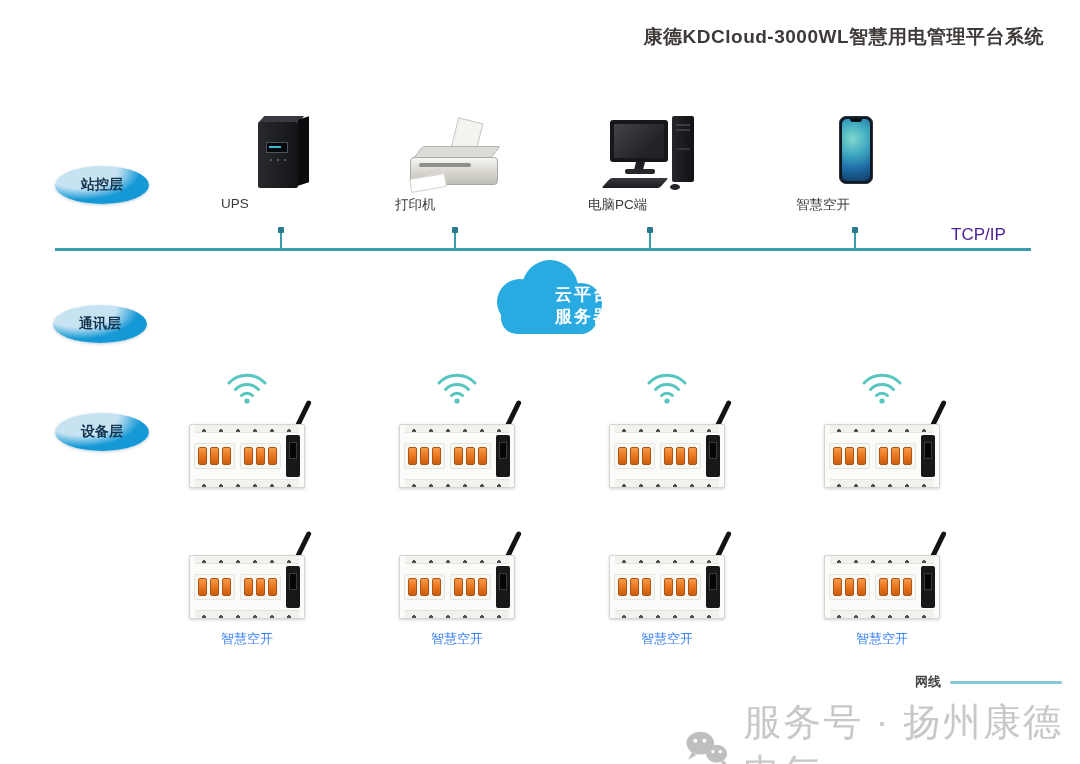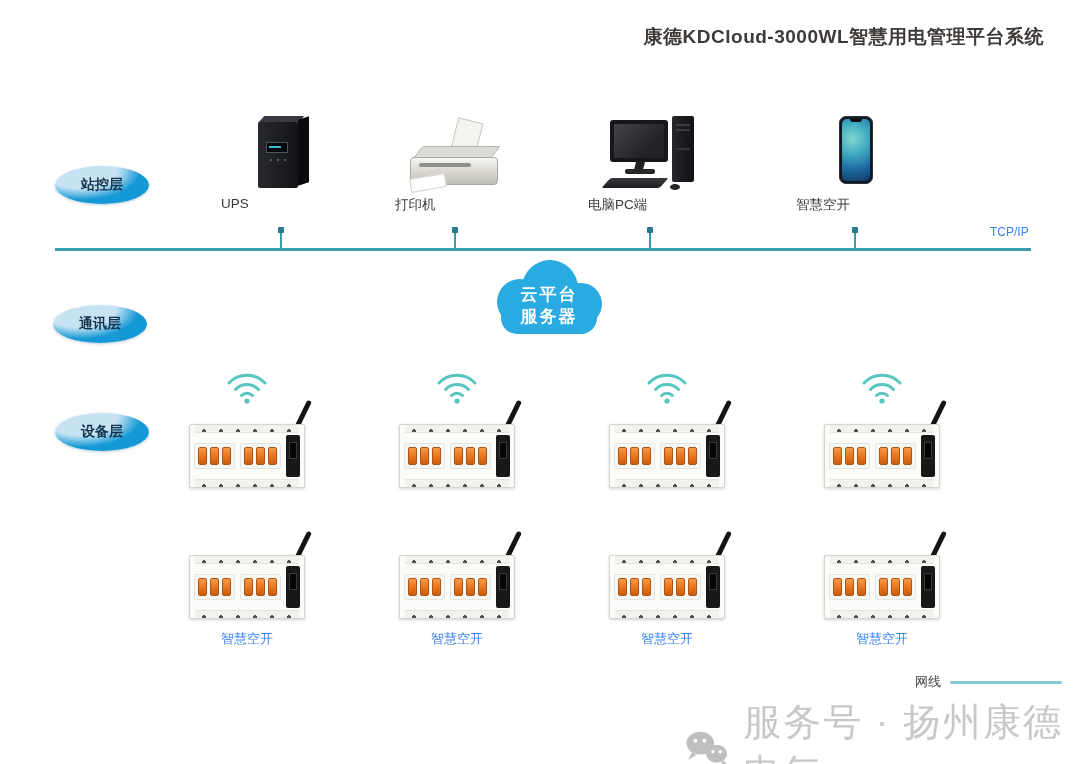--- a/index.html
+++ b/index.html
@@ -66,25 +66,25 @@
   .phone { position:absolute; left:839px; top:116px; width:34px; height:68px; }
   .phone-body { position:absolute; inset:0; background:#101820; border-radius:7px; border:1px solid #2a3340; }
   .phone-scr  { position:absolute; inset:3px; border-radius:5px;
                 background:radial-gradient(circle at 38% 32%, #7fd8cd 0%, #3fa9c0 35%, #1f6fa8 65%, #123c66 100%); }
   .phone-notch{ position:absolute; top:3px; left:50%; transform:translateX(-50%); width:12px; height:3px; background:#0a0f14; border-radius:0 0 3px 3px; }
 
   
   .bus-line { position:absolute; left:55px; top:248px; width:976px; height:3px; background:#3a9dae; }
   .stub { position:absolute; top:230px; width:2px; height:18px; background:#3a9dae; }
   .stub::before { content:""; position:absolute; left:-2px; top:-3px; width:6px; height:6px; background:#27798b; border-radius:1px; }
-  .tcp-label { position:absolute; left:990px; top:225px; font-size:12px; color:#3b82f6; }
+  .tcp-label { position:absolute; left:951px; top:225px; font-size:17px; color:#4c1d95; }
 
   
   .cloud-svg { position:absolute; left:486px; top:256px; }
-  .cloud-text { position:absolute; left:486px; top:284px; width:126px; text-align:center;
+  .cloud-text { position:absolute; left:486px; top:284px; width:126px; text-align:right;
                 color:#ffffff; font-size:17px; font-weight:700; line-height:22px; letter-spacing:2px; }
 
   
   .wifi { position:absolute; top:368px; }
 
   
   .breaker { position:absolute; width:116px; height:64px; }
   .antenna { position:absolute; right:9px; top:-27px; width:5px; height:37px; background:#141414;
              border-radius:3px; transform:rotate(26deg); transform-origin:bottom center; }
   .b-body { position:absolute; inset:0; background:#fbfbfa; border:1px solid #d5d5d1; border-radius:2px;
@@ -97,21 +97,21 @@
   .b-mid { flex:1; display:flex; align-items:center; padding:2px 4px; gap:5px; }
   .pg { display:flex; gap:3px; background:#f7f7f4; border:1px solid #e5e5e1; border-radius:2px; padding:3px; }
   .pg b { display:block; width:9px; height:18px; border-radius:2px;
           background:linear-gradient(180deg,#f59a4a 0%,#e8731c 55%,#c95e10 100%); border:1px solid #b05310; }
   .module { margin-left:auto; width:24px; height:42px; background:#181818; border-radius:2px; position:relative; }
   .module::after { content:""; position:absolute; left:3px; right:3px; top:7px; height:15px; background:#050505; border:1px solid #3a3a3a; }
 
   .breaker-label { position:absolute; top:630px; width:120px; text-align:center; font-size:13px; color:#3b82f6; }
 
   
-  .legend-label { position:absolute; left:895px; top:673px; width:46px; text-align:right; font-size:13px; color:#454545; }
+  .legend-label { position:absolute; left:895px; top:673px; width:46px; text-align:right; font-size:13px; color:#454545;font-weight:bold; }
   .legend-line  { position:absolute; left:950px; top:681px; width:112px; height:3px; background:#85c9d3; border-radius:2px; }
 
   
   .watermark { position:absolute; left:684px; top:697px; display:flex; align-items:center; gap:12px; }
   .wm-text { font-size:38px; color:#c8c8c8; letter-spacing:2px; }
 </style>
 </head>
 <body>
 
 <div class="page">

